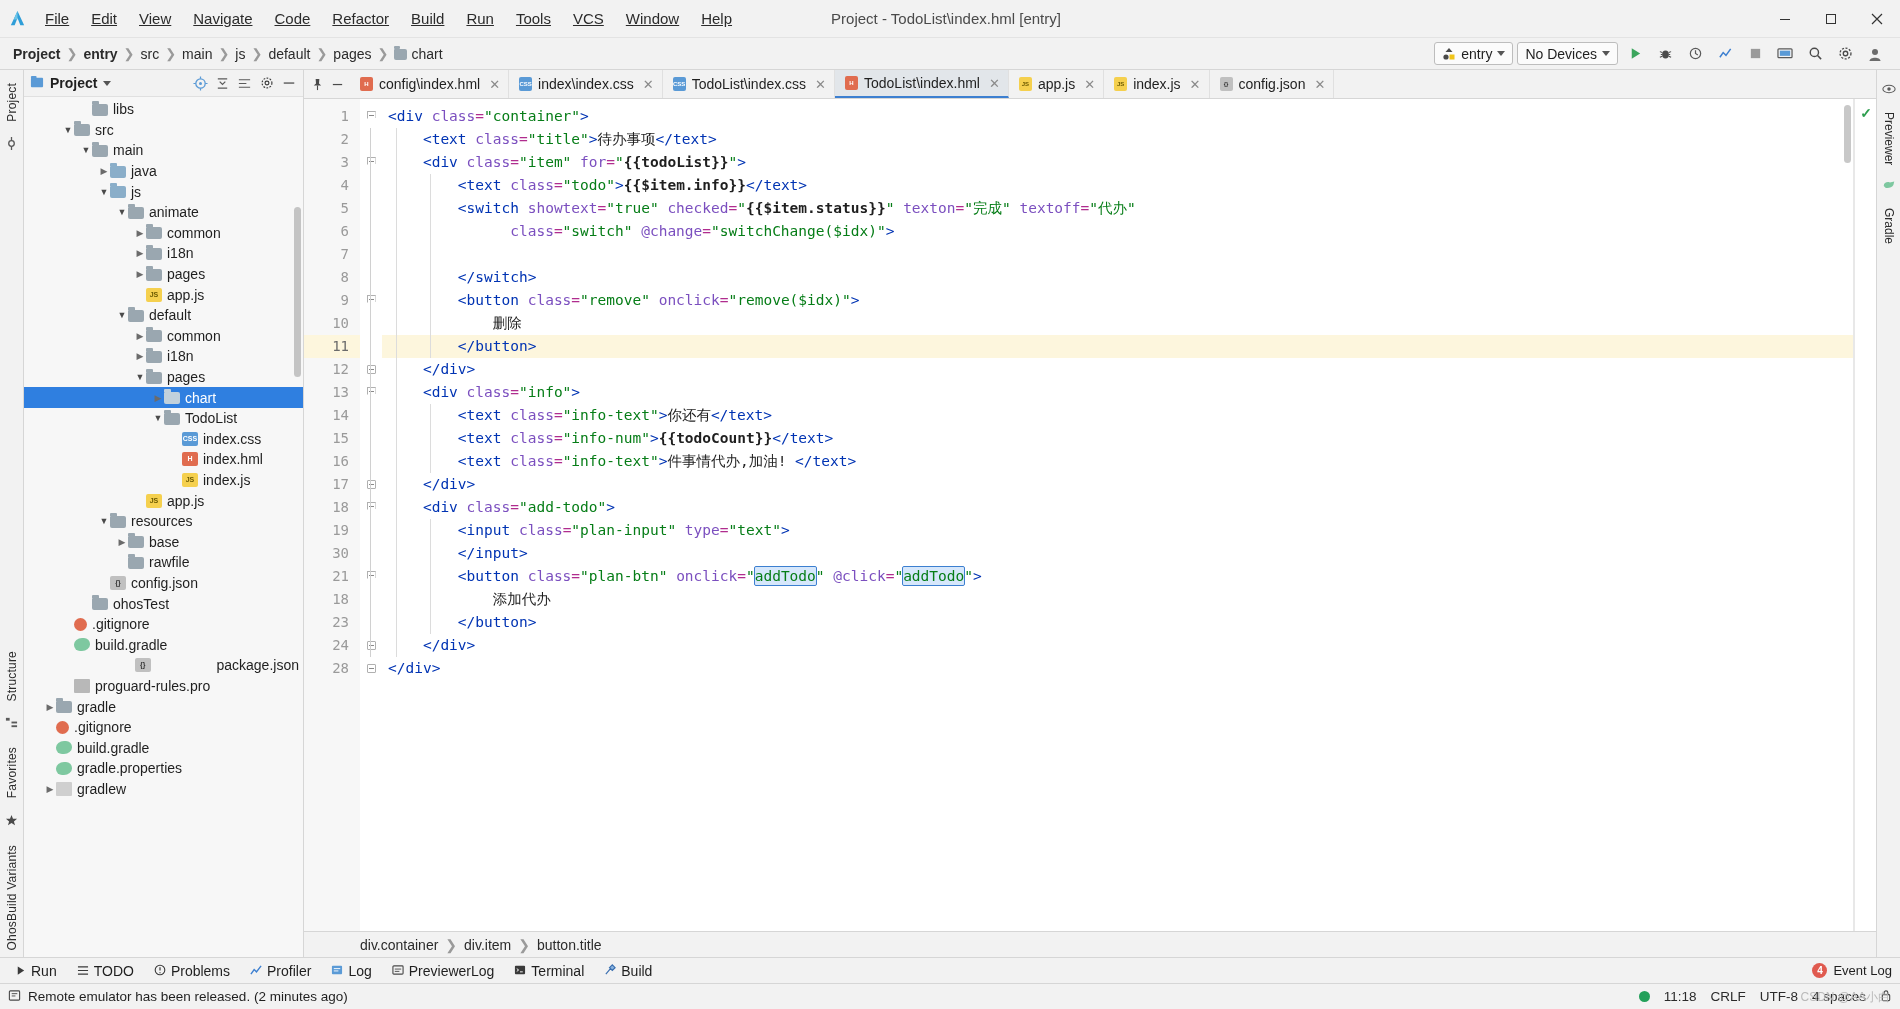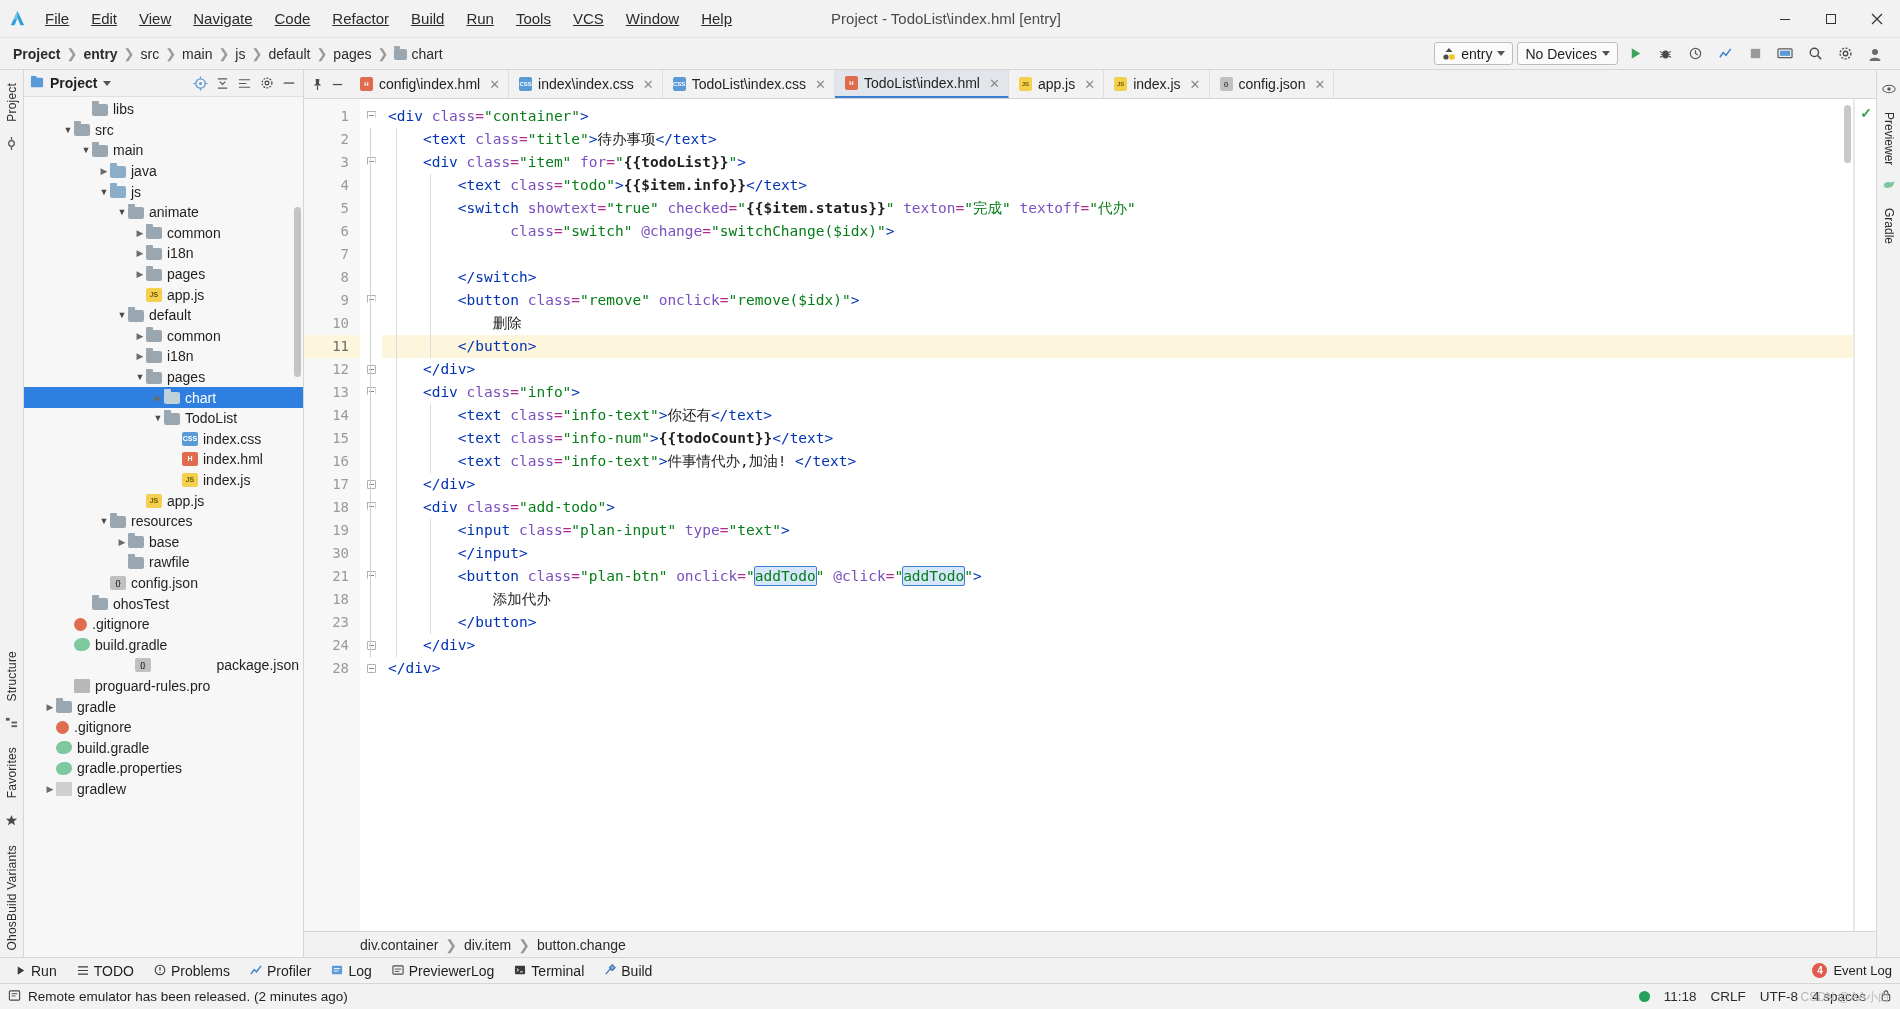--- a/index.html
+++ b/index.html
@@ -721,21 +721,21 @@
         <div class="right-gutter">
           <div class="check-ok">✓</div>
         </div>
       </div>
 
       <div class="editor-crumbs">
         <span>div.container</span>
         <span class="ec-sep">❯</span>
         <span>div.item</span>
         <span class="ec-sep">❯</span>
-        <span>button.change</span>
+        <span>button.title</span>
       </div>
     </div>
 
     <div class="rrail">
       <div class="rail-ico">
         <svg width="14" height="14" viewBox="0 0 16 16">
             <ellipse cx="8" cy="8" rx="7" ry="4.2" fill="none" stroke="#5a5a5a" stroke-width="1.2"></ellipse>
             <circle cx="8" cy="8" r="2" fill="#5a5a5a"></circle>
           </svg>
       </div>

